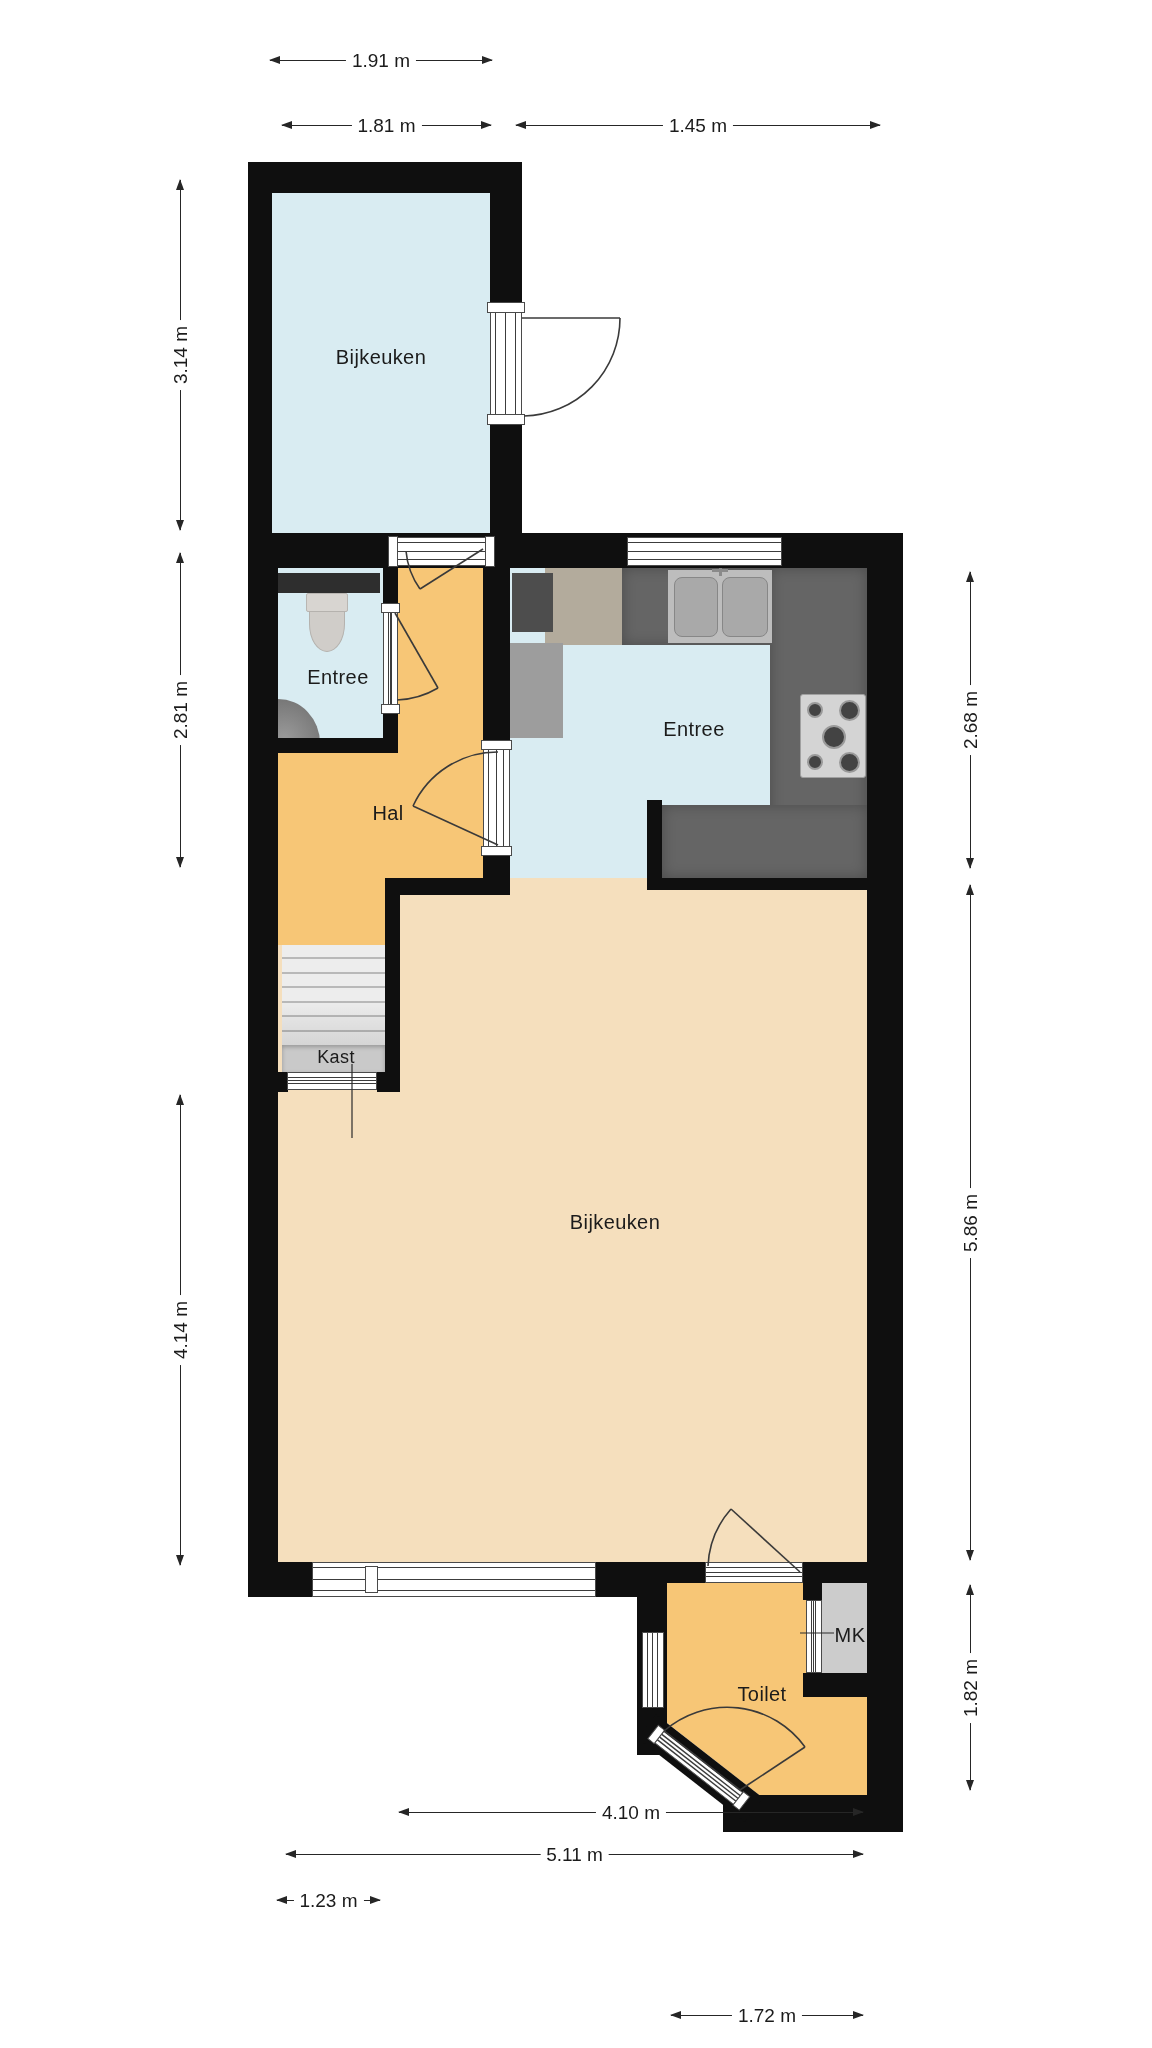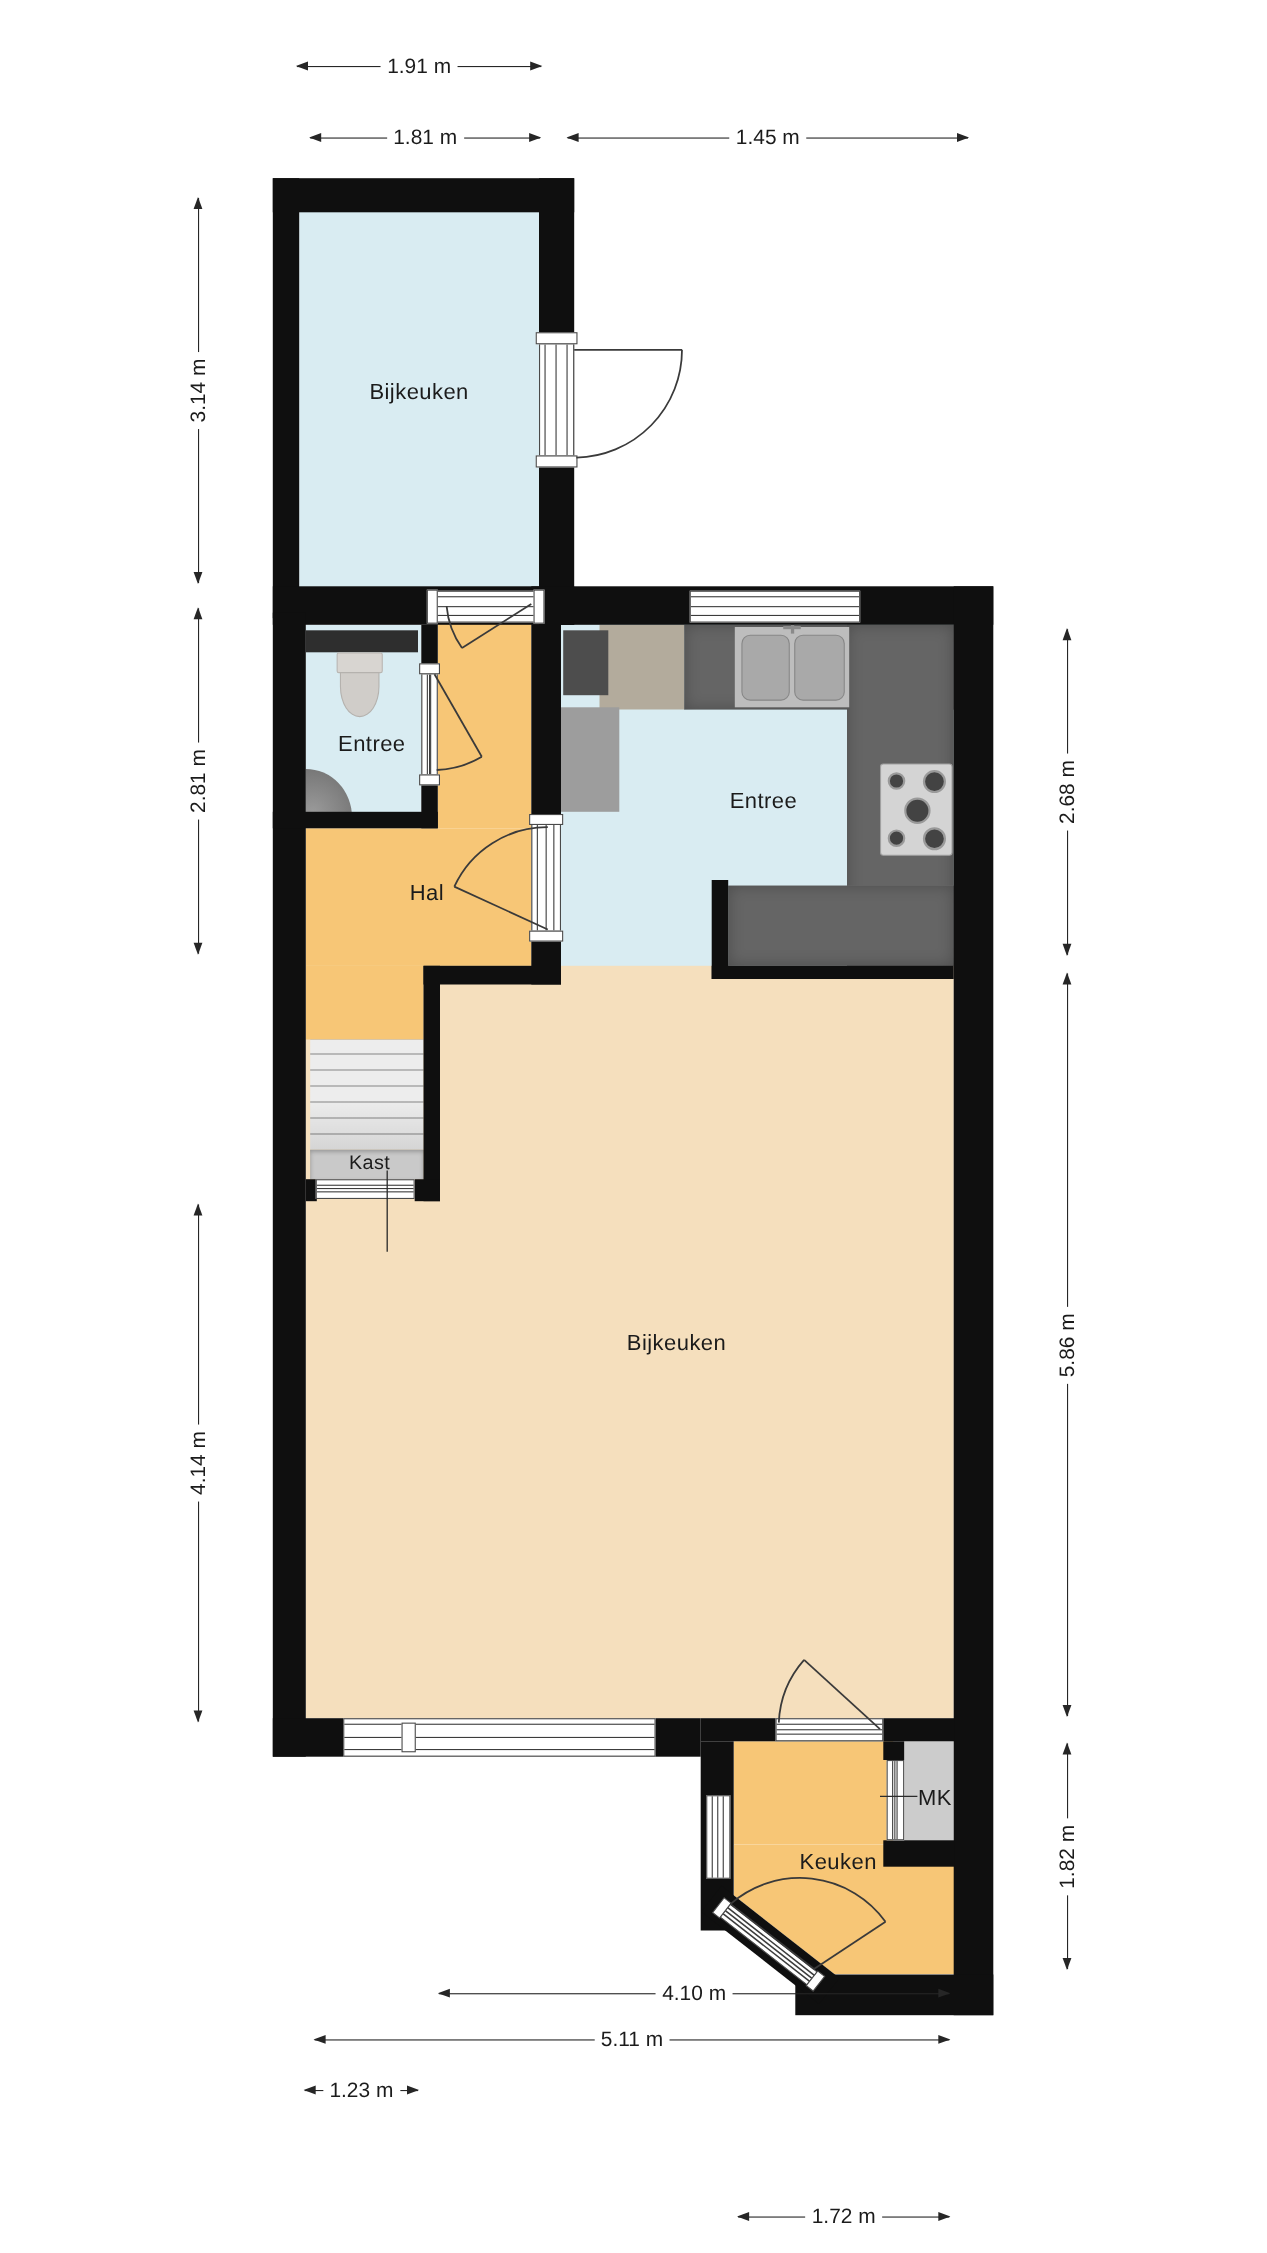--- a/index.html
+++ b/index.html
@@ -185,21 +185,21 @@
       <line x1="800" y1="1633" x2="834" y2="1633"></line>
     </g>
   </svg>
 
   <div class="rlbl" style="left:381px;top:357px">Bijkeuken</div>
   <div class="rlbl" style="left:338px;top:677px">Entree</div>
   <div class="rlbl" style="left:388px;top:813px">Hal</div>
   <div class="rlbl" style="left:694px;top:729px">Entree</div>
   <div class="rlbl" style="left:615px;top:1222px">Bijkeuken</div>
   <div class="rlbl small" style="left:336px;top:1057px">Kast</div>
-  <div class="rlbl" style="left:762px;top:1694px">Keuken</div>
+  <div class="rlbl" style="left:762px;top:1694px">Toilet</div>
   <div class="rlbl" style="left:850px;top:1635px">MK</div>
 
   <div class="dim-h" style="left:270px;top:60px;width:222px">
     <span class="dlbl">1.91 m</span>
     </div>
   <div class="dim-h" style="left:282px;top:125px;width:209px">
     <span class="dlbl">1.81 m</span>
     </div>
   <div class="dim-h" style="left:516px;top:125px;width:364px">
     <span class="dlbl">1.45 m</span>

